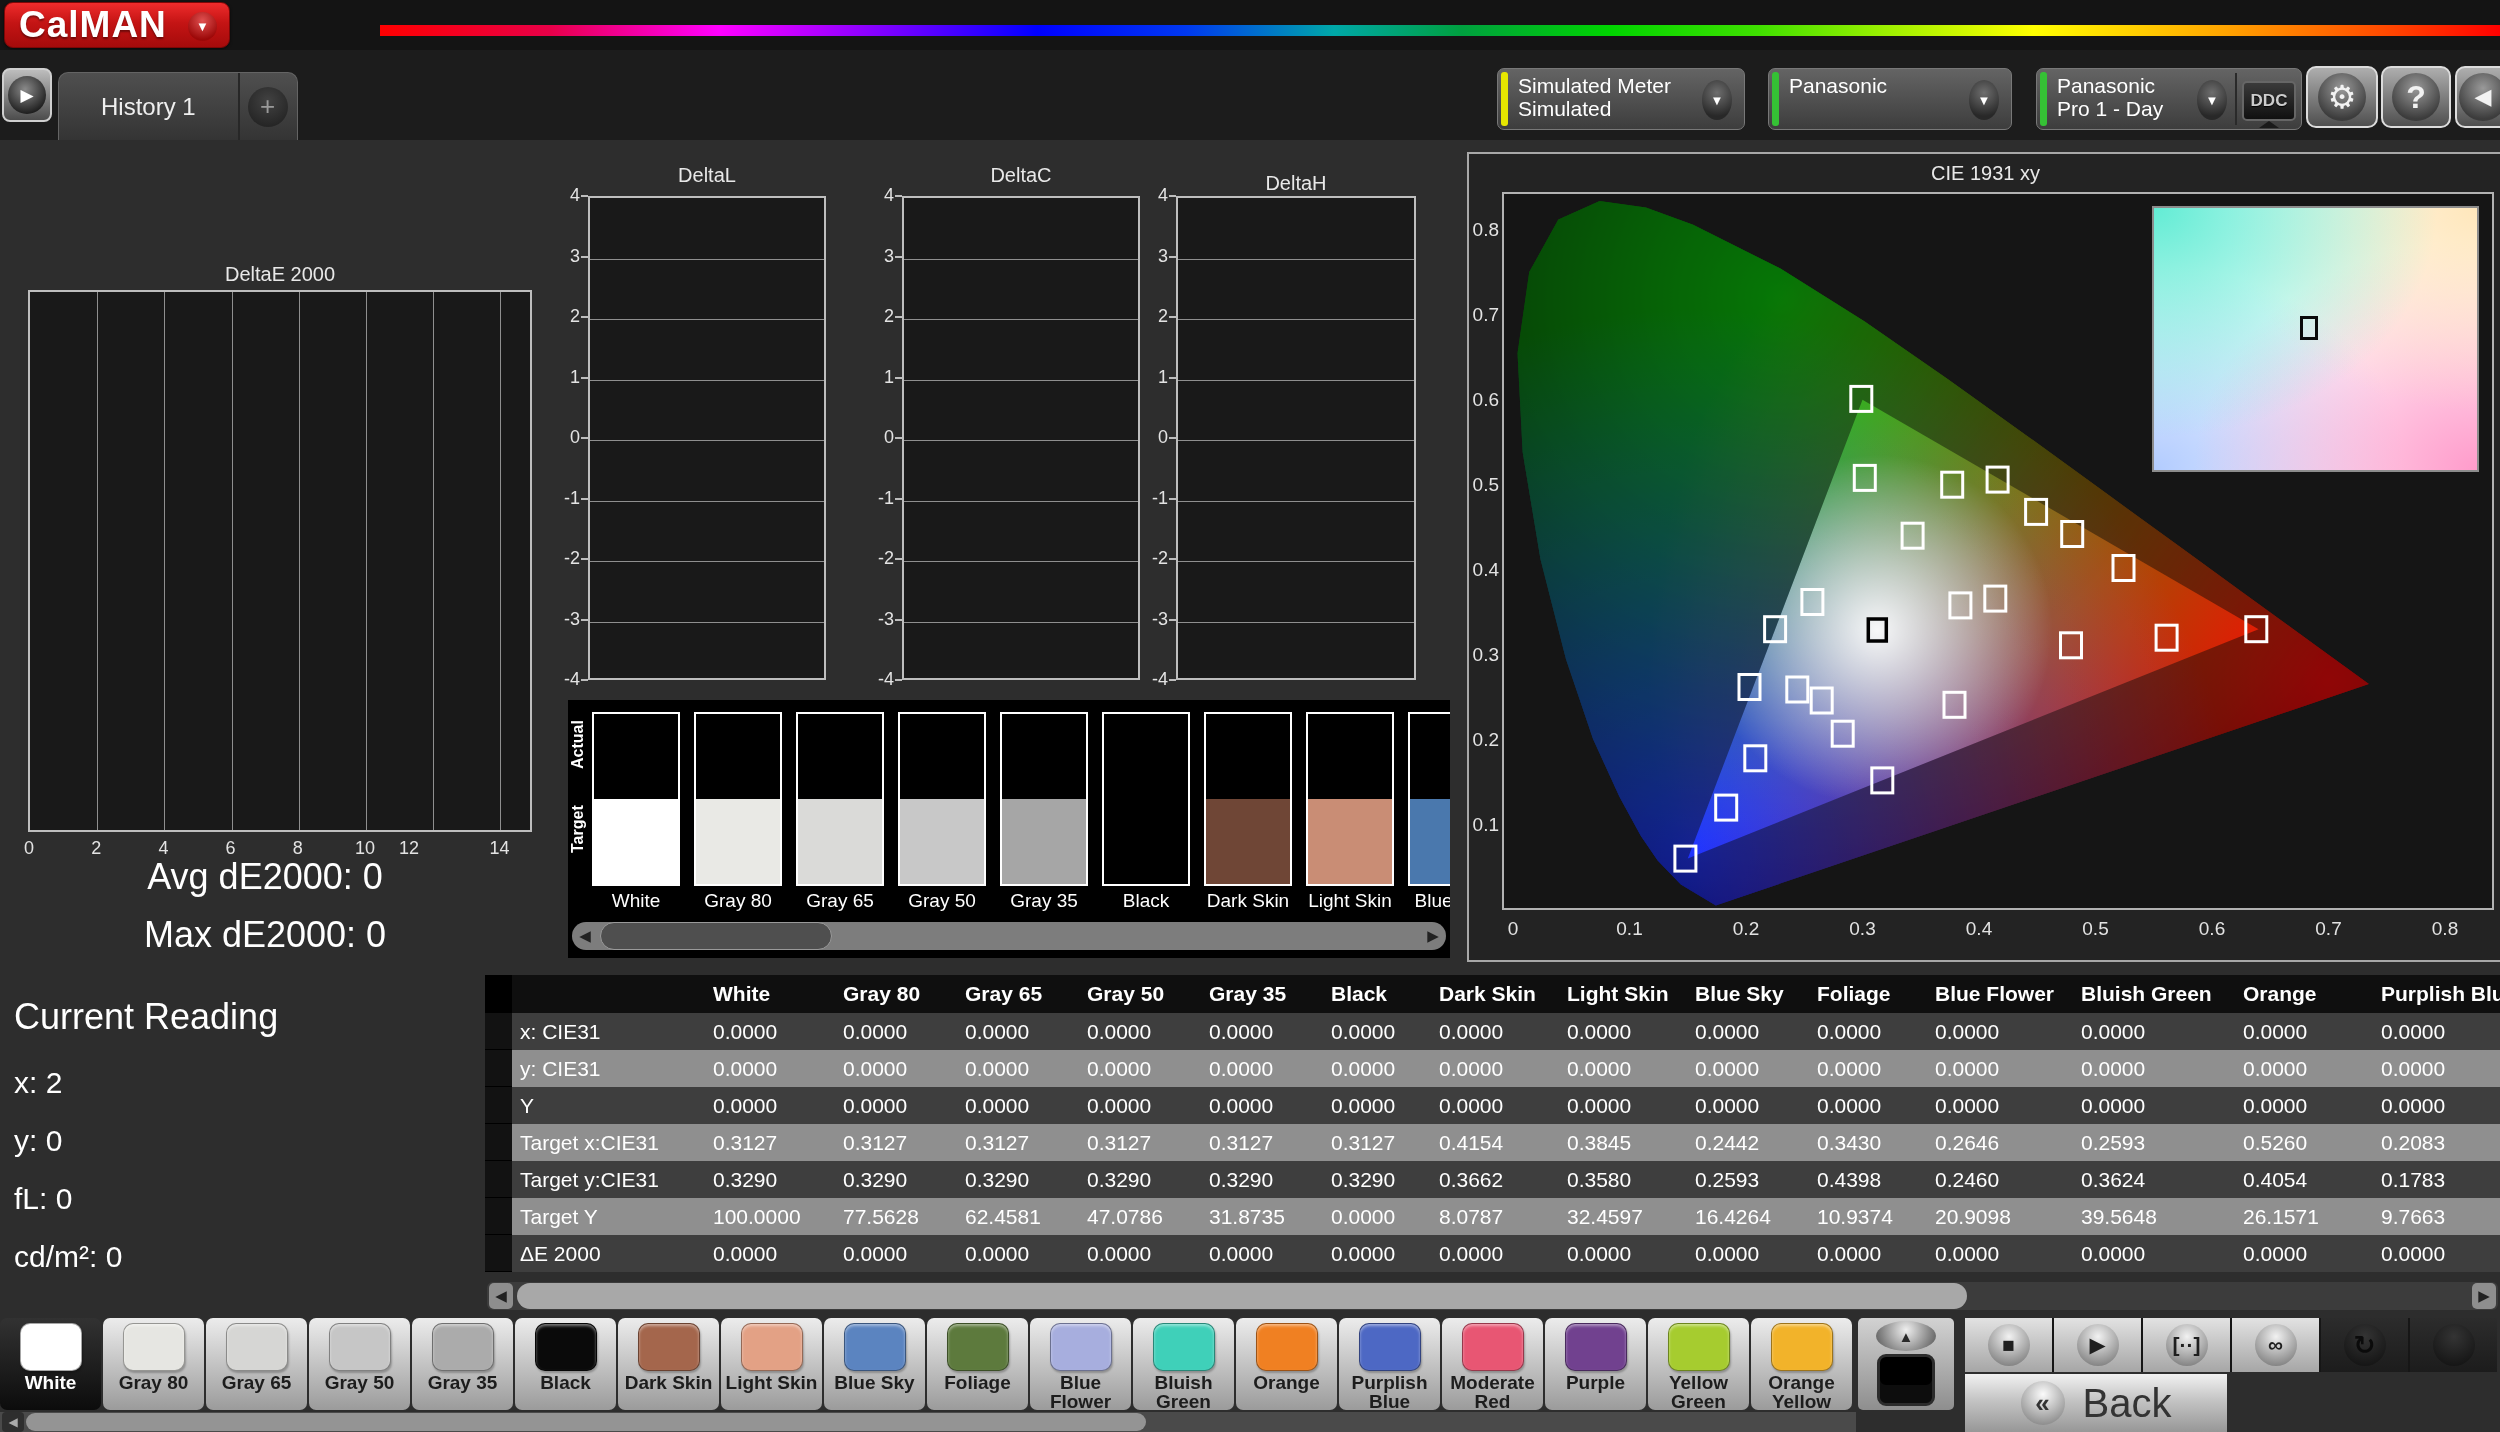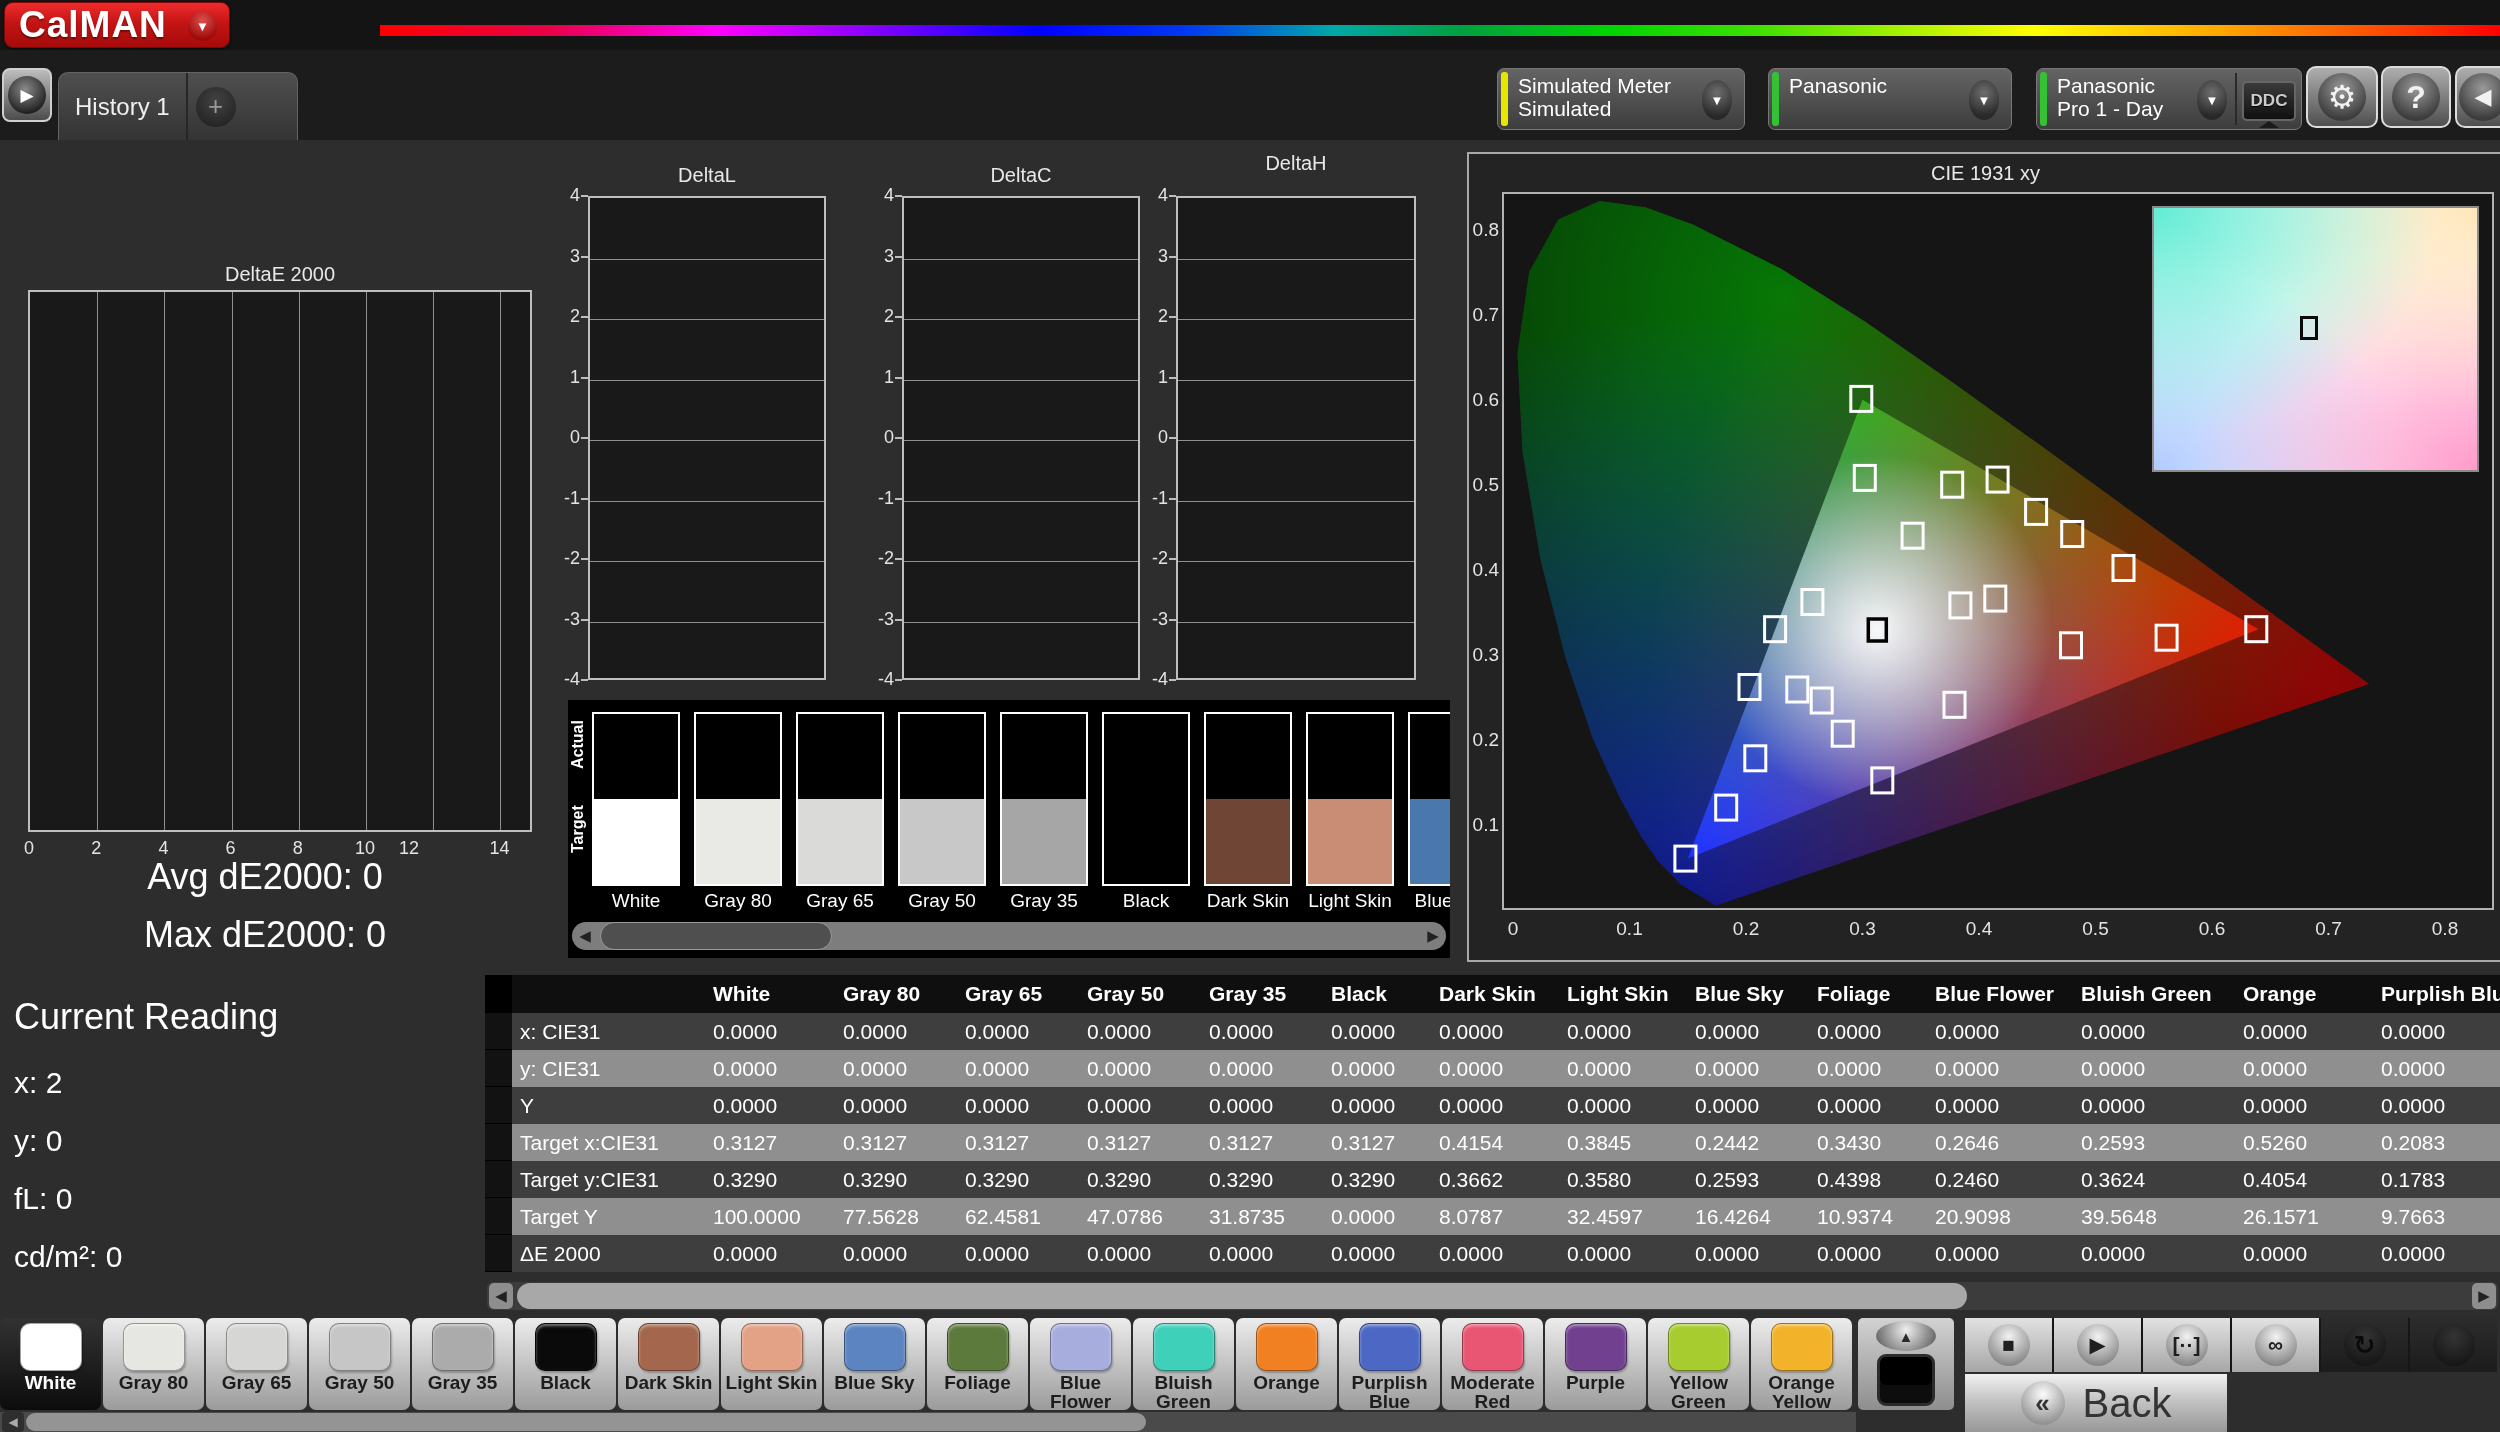--- a/index.html
+++ b/index.html
@@ -19,21 +19,21 @@
   .rainbow { position:absolute; left:380px; top:25px; height:11px; right:0;
     background:linear-gradient(90deg,#ff0000 0%,#e80048 8%,#ff00ff 16%,#7a00ff 24%,#0000ff 31%,#0038f0 38%,#00a8a8 45%,#00a040 51%,#00d400 58%,#3fe000 65%,#9cf000 71%,#ffff00 78%,#ffa400 87%,#ff4400 95%,#ff0000 100%); }
 
   .toolbar { position:absolute; left:0; top:50px; width:2500px; height:90px; background:#1c1c1c; }
   .navbtn { position:absolute; left:2px; top:18px; width:50px; height:54px; border-radius:8px;
     border:2px solid #cfcfcf; background:linear-gradient(#bdbdbd,#4c4c4c); display:flex; align-items:center; justify-content:center; }
   .navbtn .disc { width:38px; height:38px; border-radius:50%; background:radial-gradient(circle at 45% 35%,#8a8a8a,#1f1f1f 75%);
     display:flex; align-items:center; justify-content:center; color:#fff; font-size:17px; }
   .tabgroup { position:absolute; left:58px; top:22px; width:240px; height:68px; border-radius:10px 10px 0 0;
     background:linear-gradient(#4f4f4f,#343434); border:1px solid #646464; border-bottom:none; display:flex; align-items:center; }
-  .tab-label { color:#efefef; font-size:24px; padding:0 16px; }
+  .tab-label { color:#efefef; font-size:24px; padding:0 42px; }
   .tab-sep { width:2px; height:100%; background:#272727; }
   .tab-add { width:56px; display:flex; align-items:center; justify-content:center; }
   .tab-add .disc { width:40px; height:40px; border-radius:50%; background:radial-gradient(circle at 50% 35%,#424242,#262626 75%);
     color:#9a9a9a; font-size:26px; display:flex; align-items:center; justify-content:center; }
 
   .dd { position:absolute; top:18px; height:62px; border-radius:7px; border:1px solid #787878;
     background:linear-gradient(#646464,#3d3d3d); }
   .dd .stripe { position:absolute; left:3px; top:3px; bottom:3px; width:7px; border-radius:3px; }
   .dd .l1,.dd .l2 { position:absolute; left:20px; color:#fff; font-size:21px; white-space:nowrap; }
   .dd .l1 { top:5px; } .dd .l2 { top:28px; }
@@ -216,21 +216,21 @@
   <div class="big-stat" style="top:856px;">Avg dE2000: 0</div>
   <div class="big-stat" style="top:914px;">Max dE2000: 0</div>
   <div class="reading-title" style="top:996px;">Current Reading</div>
   <div class="reading-line" style="top:1066px;">x: 2</div>
   <div class="reading-line" style="top:1124px;">y: 0</div>
   <div class="reading-line" style="top:1182px;">fL: 0</div>
   <div class="reading-line" style="top:1240px;">cd/m²: 0</div>
 
   <div class="chart-title" style="left:588px;top:164px;width:238px;">DeltaL</div>
   <div class="chart-title" style="left:902px;top:164px;width:238px;">DeltaC</div>
-  <div class="chart-title" style="left:1176px;top:152px;width:240px;">DeltaH</div>
+  <div class="chart-title" style="left:1176px;top:172px;width:240px;">DeltaH</div>
   <div class="chartbox trend-box" style="left:588px;top:196px;width:238px;height:484px;">
       <div class="gl-h" style="top: 60.5px;"></div>
       <div class="gl-h" style="top: 121px;"></div>
       <div class="gl-h" style="top: 181.5px;"></div>
       <div class="gl-h" style="top: 242px;"></div>
       <div class="gl-h" style="top: 302.5px;"></div>
       <div class="gl-h" style="top: 363px;"></div>
       <div class="gl-h" style="top: 423.5px;"></div>
     </div>
   <div class="chartbox trend-box" style="left:902px;top:196px;width:238px;height:484px;">

